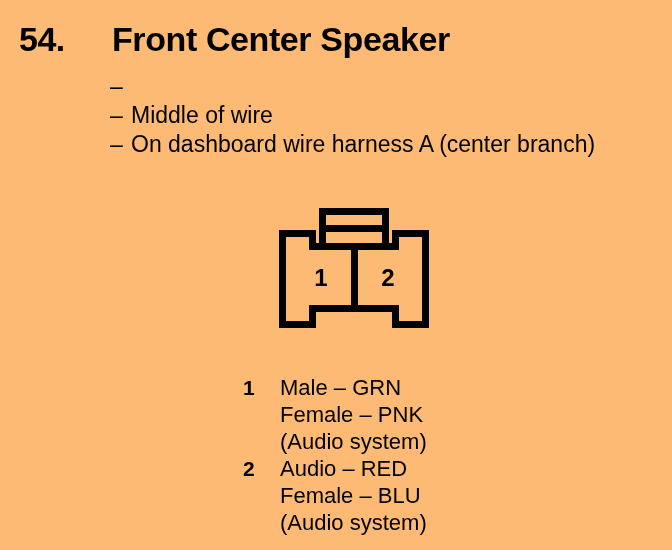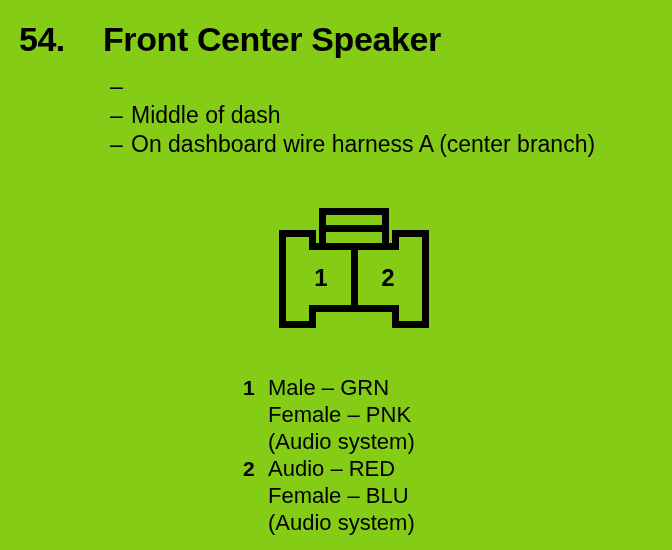--- a/index.html
+++ b/index.html
@@ -14,37 +14,37 @@
     position: relative;
     overflow: hidden;
     font-family: "Liberation Sans", sans-serif;
     color: #000000;
     -webkit-font-smoothing: none;
   }
 
   .page {
     position: absolute;
     inset: 0;
-    background: #84cc16;
+    background: #fdba74;
   }
 
   
   .entry-number {
     position: absolute;
     left: 19px;
     top: 19px;
     font-size: 34px;
     font-weight: bold;
     line-height: 40px;
     letter-spacing: -0.5px;
     white-space: nowrap;
   }
   .entry-title {
     position: absolute;
-    left: 103px;
+    left: 112px;
     top: 19px;
     font-size: 34px;
     font-weight: bold;
     line-height: 40px;
     letter-spacing: -0.4px;
     white-space: nowrap;
   }
 
   
   .detail-list {
@@ -111,37 +111,38 @@
     flex: 0 0 25px;
     width: 25px;
     font-size: 21px;
     font-weight: bold;
   }
   .legend-pin.blank {
     visibility: hidden;
   }
   .legend-value {
     display: inline-block;
+    margin-left: 12px;
   }
 </style>
 </head>
 <body>
 
 <div class="page">
 
   <div class="entry-number">54.</div>
   <div class="entry-title">Front Center Speaker</div>
 
   <ul class="detail-list">
     <li class="detail-item">
       <span class="detail-dash">–</span>
     </li>
     <li class="detail-item">
       <span class="detail-dash">–</span>
-      <span class="detail-text">Middle of dash</span>
+      <span class="detail-text">Middle of wire</span>
     </li>
     <li class="detail-item">
       <span class="detail-dash">–</span>
       <span class="detail-text">On dashboard wire harness A (center branch)</span>
     </li>
   </ul>
 
   <div class="connector-figure">
     <svg width="175" height="140" viewBox="0 0 175 140" xmlns="http://www.w3.org/2000/svg">
       <g fill="none" stroke="#000000" stroke-width="7" stroke-linejoin="miter" stroke-linecap="square">

